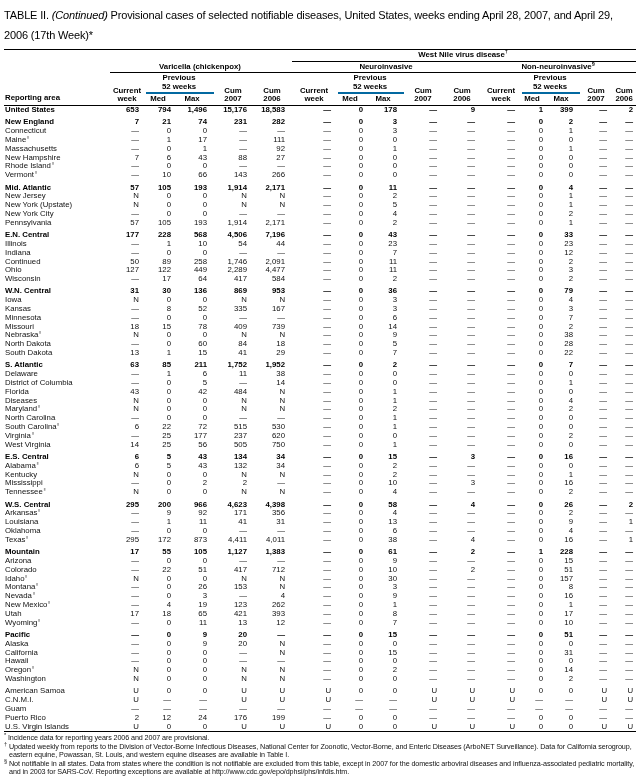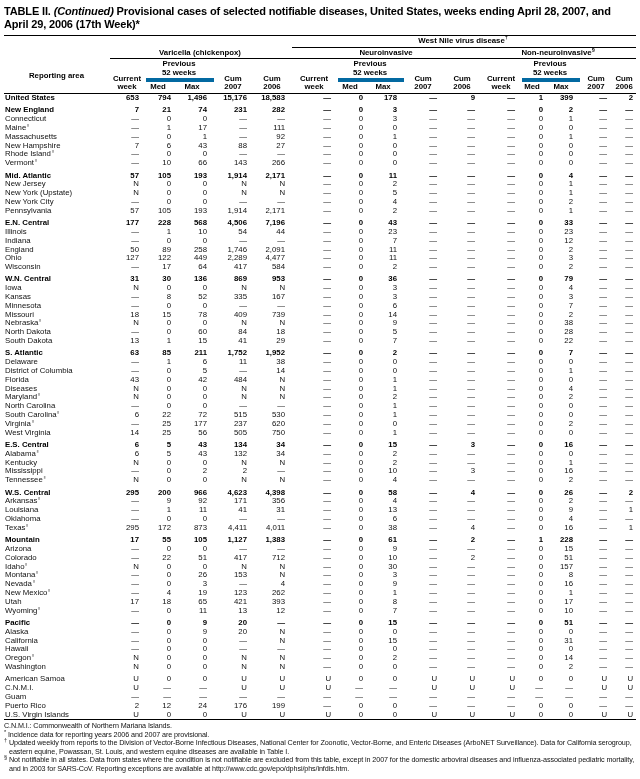--- a/index.html
+++ b/index.html
@@ -1,28 +1,28 @@
 <!DOCTYPE html>
 <html><head>
 <meta charset="utf-8">
 <style>
   html,body{margin:0;padding:0;width:640px;height:779px;background:#fff;overflow:hidden;}
   body{font-family:"Liberation Sans", sans-serif;color:#111;}
   .page{padding:5px 4px 0 4px;}
-  .title{font-size:11px;font-weight:bold;line-height:13px;letter-spacing:-0.15px;margin-bottom:4px;color:#000;}
+  .title{font-size:11px;font-weight:normal;line-height:20px;letter-spacing:-0.15px;margin-bottom:4px;color:#000;}
   .title .cont{font-style:italic;}
   table{border-collapse:collapse;table-layout:fixed;width:632px;border-top:1.5px solid #000;}
   thead{border-bottom:1.4px solid #000;}
   tbody{border-bottom:1.7px solid #000;}
   thead th{font-size:7.8px;font-weight:bold;vertical-align:bottom;padding:1px 2px 1px 0;line-height:8.6px;color:#000;}
-  th.area-h{text-align:center;padding-left:1px;padding-bottom:12px;}
+  th.area-h{text-align:left;padding-left:1px;padding-bottom:2px;}
   th.grp{border-bottom:1px solid #000;text-align:center;padding-bottom:1px;}
   th.nob{border:none;}
   th.sub{text-align:center;margin-left:40px;}
-  th.prev{text-align:center;border-bottom:4px solid #0369a1;}
+  th.prev{text-align:center;border-bottom:2px solid #0369a1;}
   th.medmax{padding-right:8px;}
   td{font-size:7.8px;line-height:8.8px;padding:0;color:#111;}
   td.area{text-align:left;padding-left:1px;white-space:nowrap;overflow:hidden;}
   td.val{text-align:right;padding-right:7px;white-space:nowrap;}
   td.val:last-child{padding-right:3px;}
   tr.gap td{padding-top:3.6px;}
   .bold{font-weight:bold;color:#000;}
   sup{font-size:5.6px;vertical-align:super;line-height:0;}
   .footnotes{margin-top:2px;font-size:7.2px;line-height:8.5px;letter-spacing:-0.1px;color:#111;}
   .fn{white-space:pre-wrap;}
@@ -377,21 +377,21 @@
           <td class="val">7</td>
           <td class="val">—</td>
           <td class="val">—</td>
           <td class="val">—</td>
           <td class="val">0</td>
           <td class="val">12</td>
           <td class="val">—</td>
           <td class="val">—</td>
         </tr>
         <tr>
-          <td class="area">England</td>
+          <td class="area">Continued</td>
           <td class="val">50</td>
           <td class="val">89</td>
           <td class="val">258</td>
           <td class="val">1,746</td>
           <td class="val">2,091</td>
           <td class="val">—</td>
           <td class="val">0</td>
           <td class="val">11</td>
           <td class="val">—</td>
           <td class="val">—</td>
@@ -1298,19 +1298,18 @@
           <td class="val">U</td>
           <td class="val">0</td>
           <td class="val">0</td>
           <td class="val">U</td>
           <td class="val">U</td>
         </tr>
       </tbody>
   </table>
 
   <div class="footnotes" id="footnotes">
-      <div class="fn">C.N.M.I.: Commonwealth of Northern Mariana Islands.</div>
       <div class="fn hang"><sup>*</sup> Incidence data for reporting years 2006 and 2007 are provisional.</div>
       <div class="fn hang"><sup>†</sup> Updated weekly from reports to the Division of Vector-Borne Infectious Diseases, National Center for Zoonotic, Vector-Borne, and Enteric Diseases (ArboNET Surveillance). Data for California serogroup, eastern equine, Powassan, St. Louis, and western equine diseases are available in Table I.</div>
       <div class="fn hang"><sup>§</sup> Not notifiable in all states. Data from states where the condition is not notifiable are excluded from this table, except in 2007 for the domestic arboviral diseases and influenza-associated pediatric mortality, and in 2003 for SARS-CoV. Reporting exceptions are available at http://www.cdc.gov/epo/dphsi/phs/infdis.htm.</div>
     </div>
 
 </div>
 
 </body></html>

